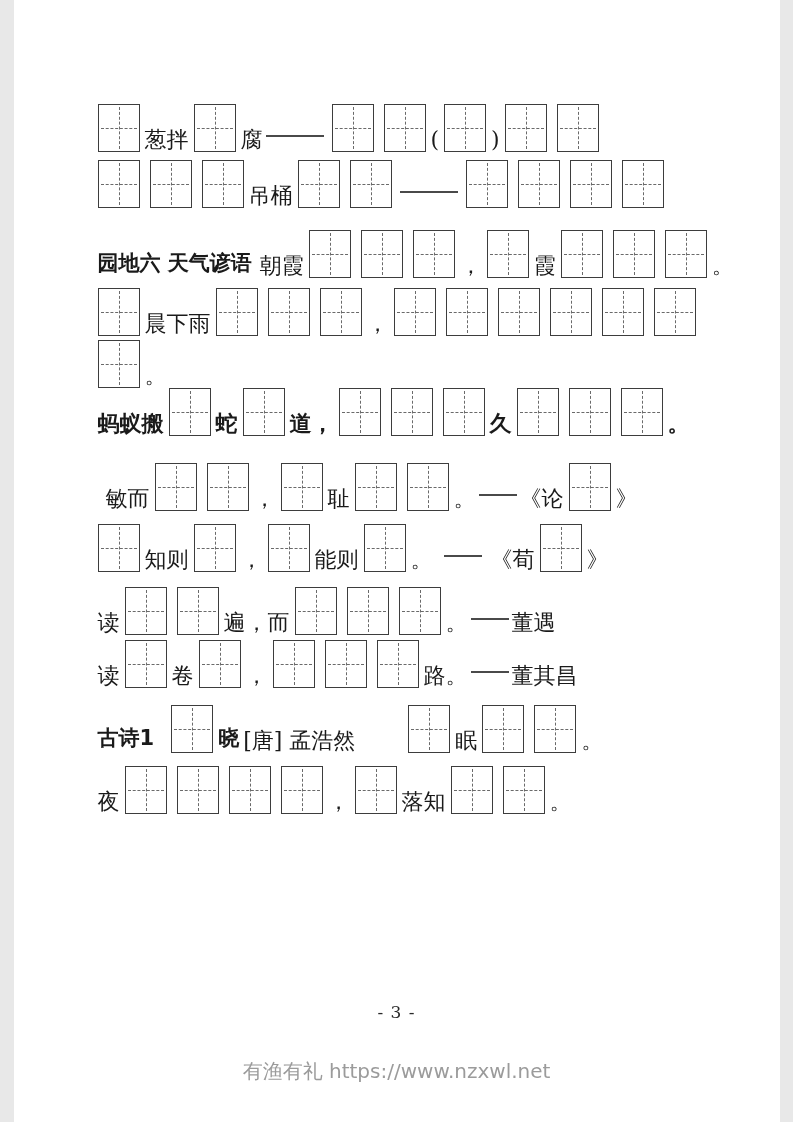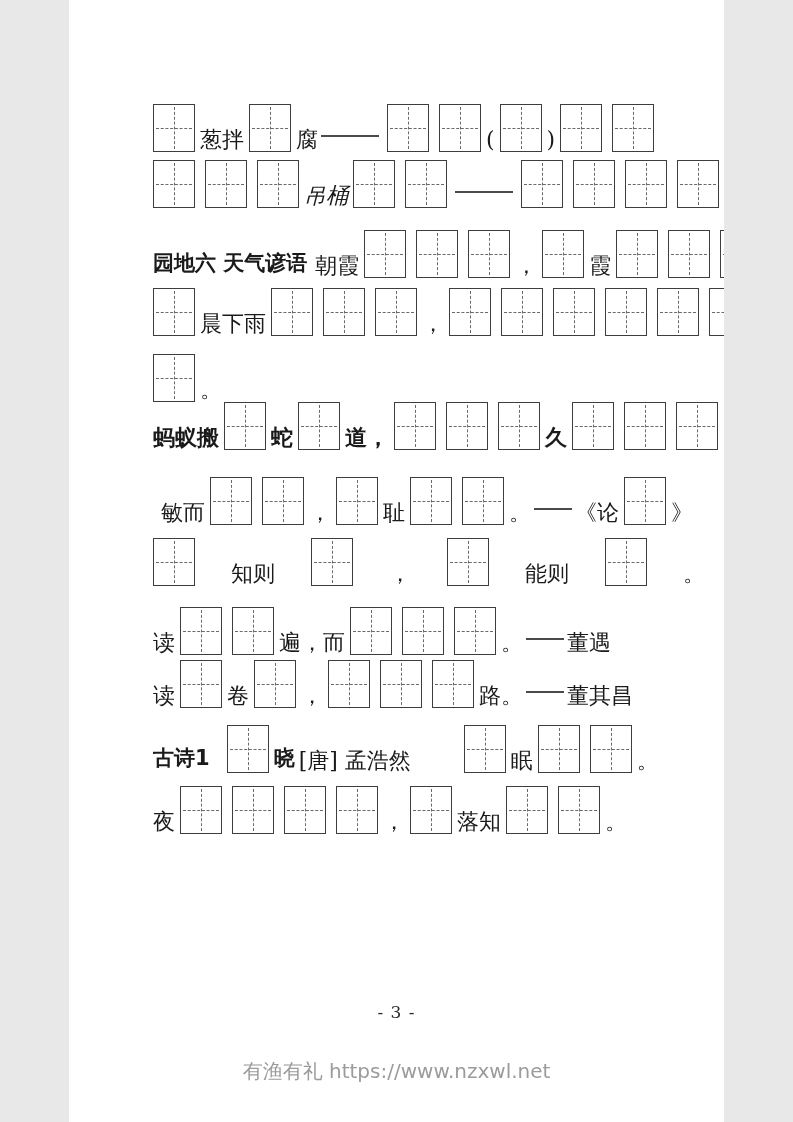--- a/index.html
+++ b/index.html
@@ -1,17 +1,17 @@
 <!DOCTYPE html>
 <html style="--box-border: #3d3d3d; --dash: #6a6a6a; --text: #1a1a1a; --line: #4a4a4a; --footer: #9b9b9b;"><head>
 <meta charset="utf-8">
 <style>
   html,body{margin:0;padding:0;background:#e8e8e8;}
   .page{
-    position:relative;width:655px;height:1122px;background:#ffffff;
+    position:relative;width:766px;height:1122px;background:#ffffff;
     overflow:hidden;margin:0 auto;
     font-family:"DejaVu Serif", serif;
     color:var(--text,#1a1a1a);
   }
   .content{position:absolute;left:84px;top:104px;width:645px;}
   .row{display:flex;align-items:flex-end;min-height:48px;}
   .box{
     flex:none;width:42px;height:48px;box-sizing:border-box;
     border:1.6px solid var(--box-border,#3d3d3d);
     background:#fff;position:relative;margin:0 5px;
@@ -61,21 +61,21 @@
         <span class="txt">腐</span>
         <div class="ansline" style="width: 58px;"></div>
         <div class="box"></div>
         <div class="box"></div>
         <span class="txt">(</span>
         <div class="box"></div>
         <span class="txt">)</span>
         <div class="box"></div>
         <div class="box"></div>
       </div>
-      <div class="row" style="margin-bottom: 22px; font-style: italic;">
+      <div class="row" style="margin-bottom: 22px;">
         <div class="box"></div>
         <div class="box"></div>
         <div class="box"></div>
         <span class="txt">吊桶</span>
         <div class="box"></div>
         <div class="box"></div>
         <div class="ansline" style="width: 58px;"></div>
         <div class="box"></div>
         <div class="box"></div>
         <div class="box"></div>
@@ -89,21 +89,21 @@
         <div class="box"></div>
         <div class="box"></div>
         <span class="txt">，</span>
         <div class="box"></div>
         <span class="txt">霞</span>
         <div class="box"></div>
         <div class="box"></div>
         <div class="box"></div>
         <span class="txt">。</span>
       </div>
-      <div class="row" style="margin-bottom: 18px;">
+      <div class="row" style="margin-bottom: 4px;">
         <div class="box"></div>
         <span class="txt">晨下雨</span>
         <div class="box"></div>
         <div class="box"></div>
         <div class="box"></div>
         <span class="txt">，</span>
         <div class="box"></div>
         <div class="box"></div>
         <div class="box"></div>
         <div class="box"></div>
@@ -138,21 +138,21 @@
         <div class="box"></div>
         <span class="txt">耻</span>
         <div class="box"></div>
         <div class="box"></div>
         <span class="txt">。</span>
         <div class="ansline" style="width: 38px;"></div>
         <span class="txt">《论</span>
         <div class="box"></div>
         <span class="txt">》</span>
       </div>
-      <div class="row" style="margin-bottom: 21px; gap: 31px;">
+      <div class="row" style="margin-bottom: 15px;">
         <div class="box"></div>
         <span class="txt">知则</span>
         <div class="box"></div>
         <span class="txt">，</span>
         <div class="box"></div>
         <span class="txt">能则</span>
         <div class="box"></div>
         <span class="txt">。</span>
         <div class="gap" style="width: 8px;"></div>
         <div class="ansline" style="width: 38px;"></div>

